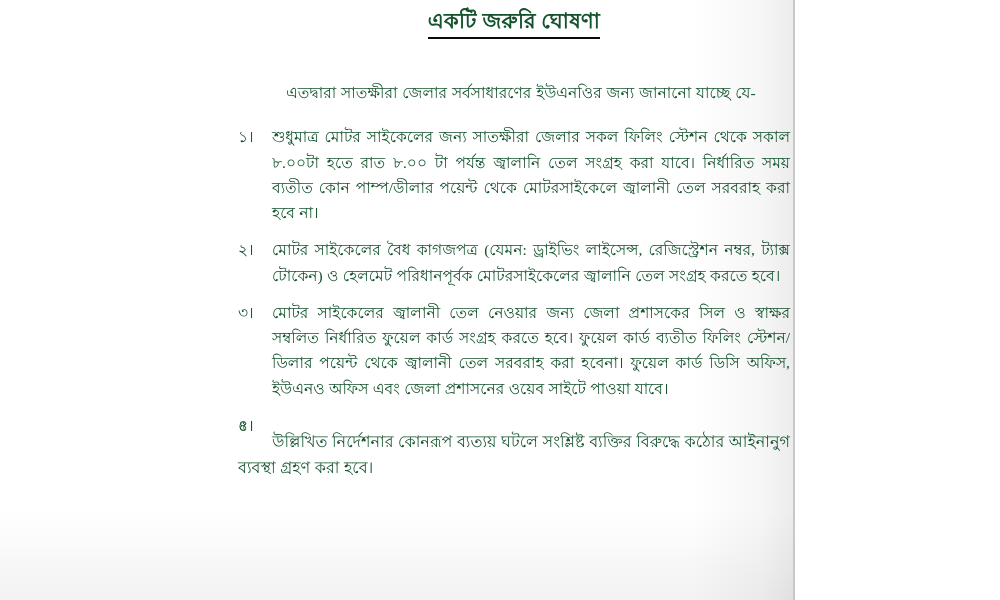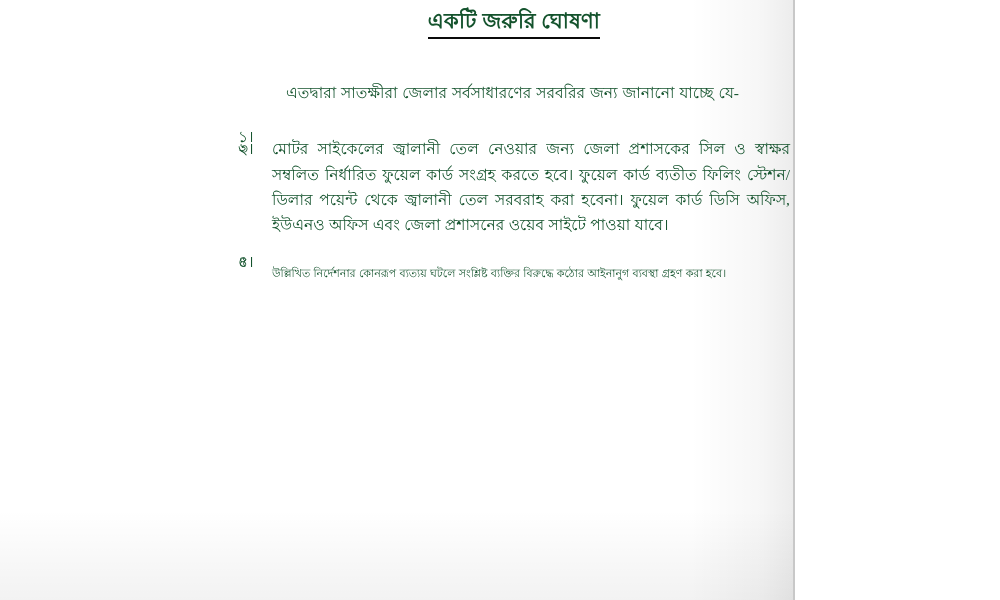--- a/index.html
+++ b/index.html
@@ -107,21 +107,21 @@
     top: 0;
     width: 28px;
     text-align: left;
     font-size: 15.5px;
     line-height: 1.63;
   }
 
   .closing {
     margin: 0;
     padding-top: 16px;
-    font-size: 11px;
+    font-size: 16px;
     line-height: 1.63;
     text-indent: 34px;
     text-align: justify;
     word-spacing: 0.5px;
   }
 
   .signature {
     padding-top: 36px;
     text-align: center;
     padding-left: 230px;
@@ -134,30 +134,32 @@
 
   <div id="scan-shade-left"></div>
   <div id="scan-shade-bottom"></div>
   <div id="scan-edge"></div>
   <div id="scan-shade-right-outer"></div>
 
   <div id="content">
 
     <h1 class="doc-title"><span class="t-inner">একটি জরুরি ঘোষণা</span></h1>
 
-    <p class="intro">এতদ্বারা সাতক্ষীরা জেলার সর্বসাধারণের সরবরির জন্য জানানো যাচ্ছে যে-</p>
+    <p class="intro">এতদ্বারা সাতক্ষীরা জেলার সর্বসাধারণের ইউএনওির জন্য জানানো যাচ্ছে যে-</p>
 
     <ol class="clauses">
 
       <li>
         <span class="clause-marker">১।</span>
+        <span class="clause-text">শুধুমাত্র মোটর সাইকেলের জন্য সাতক্ষীরা জেলার সকল ফিলিং স্টেশন থেকে সকাল ৮.০০টা হতে রাত ৮.০০ টা পর্যন্ত জ্বালানি তেল সংগ্রহ করা যাবে। নির্ধারিত সময় ব্যতীত কোন পাম্প/ডীলার পয়েন্ট থেকে মোটরসাইকেলে জ্বালানী তেল সরবরাহ করা হবে না।</span>
       </li>
 
       <li>
         <span class="clause-marker">২।</span>
+        <span class="clause-text">মোটর সাইকেলের বৈধ কাগজপত্র (যেমন: ড্রাইভিং লাইসেন্স, রেজিস্ট্রেশন নম্বর, ট্যাক্স টোকেন) ও হেলমেট পরিধানপূর্বক মোটরসাইকেলের জ্বালানি তেল সংগ্রহ করতে হবে।</span>
       </li>
 
       <li>
         <span class="clause-marker">৩।</span>
         <span class="clause-text">মোটর সাইকেলের জ্বালানী তেল নেওয়ার জন্য জেলা প্রশাসকের সিল ও স্বাক্ষর সম্বলিত নির্ধারিত ফুয়েল কার্ড সংগ্রহ করতে হবে। ফুয়েল কার্ড ব্যতীত ফিলিং স্টেশন/ডিলার পয়েন্ট থেকে জ্বালানী তেল সরবরাহ করা হবেনা। ফুয়েল কার্ড ডিসি অফিস, ইউএনও অফিস এবং জেলা প্রশাসনের ওয়েব সাইটে পাওয়া যাবে।</span>
       </li>
 
       <li>
         <span class="clause-marker">৪।</span>
       </li>

